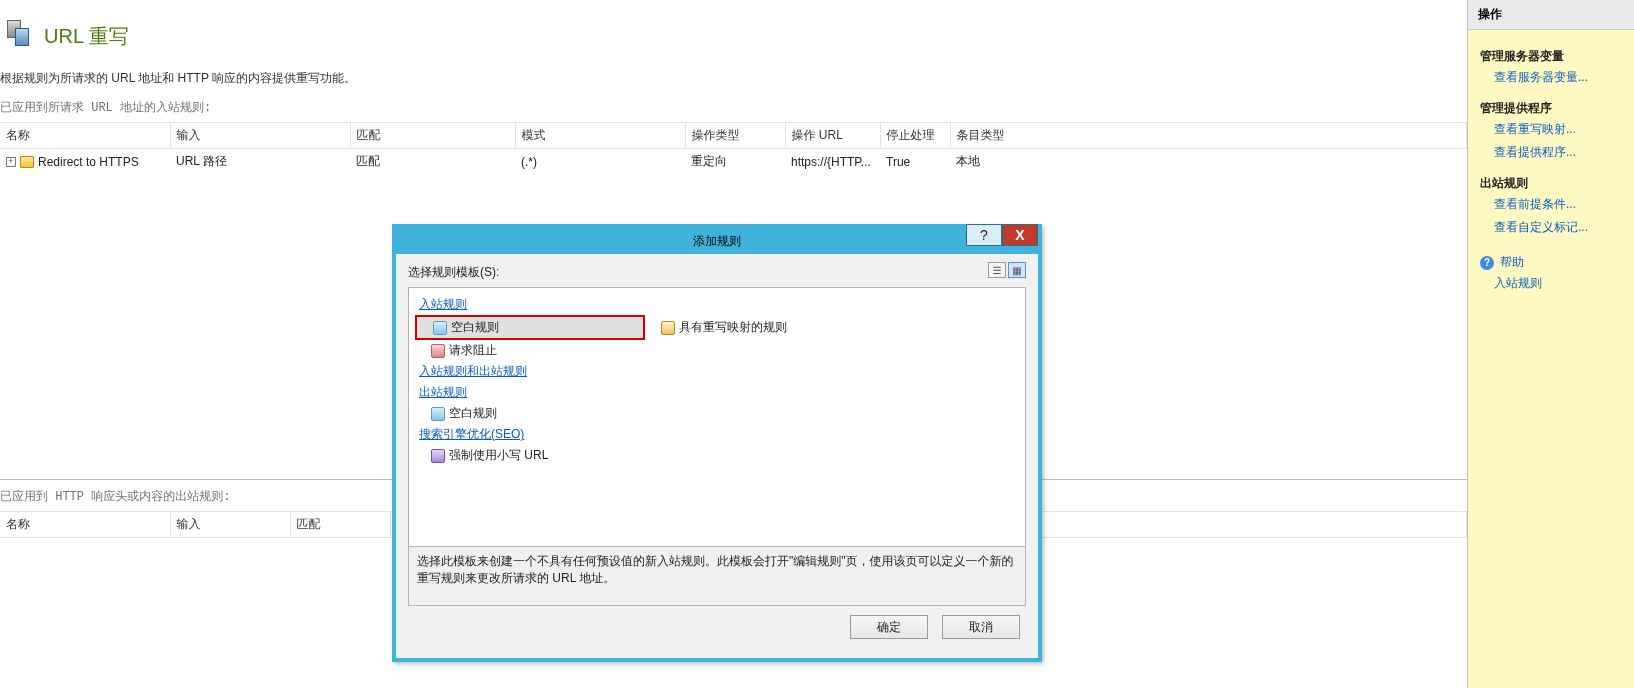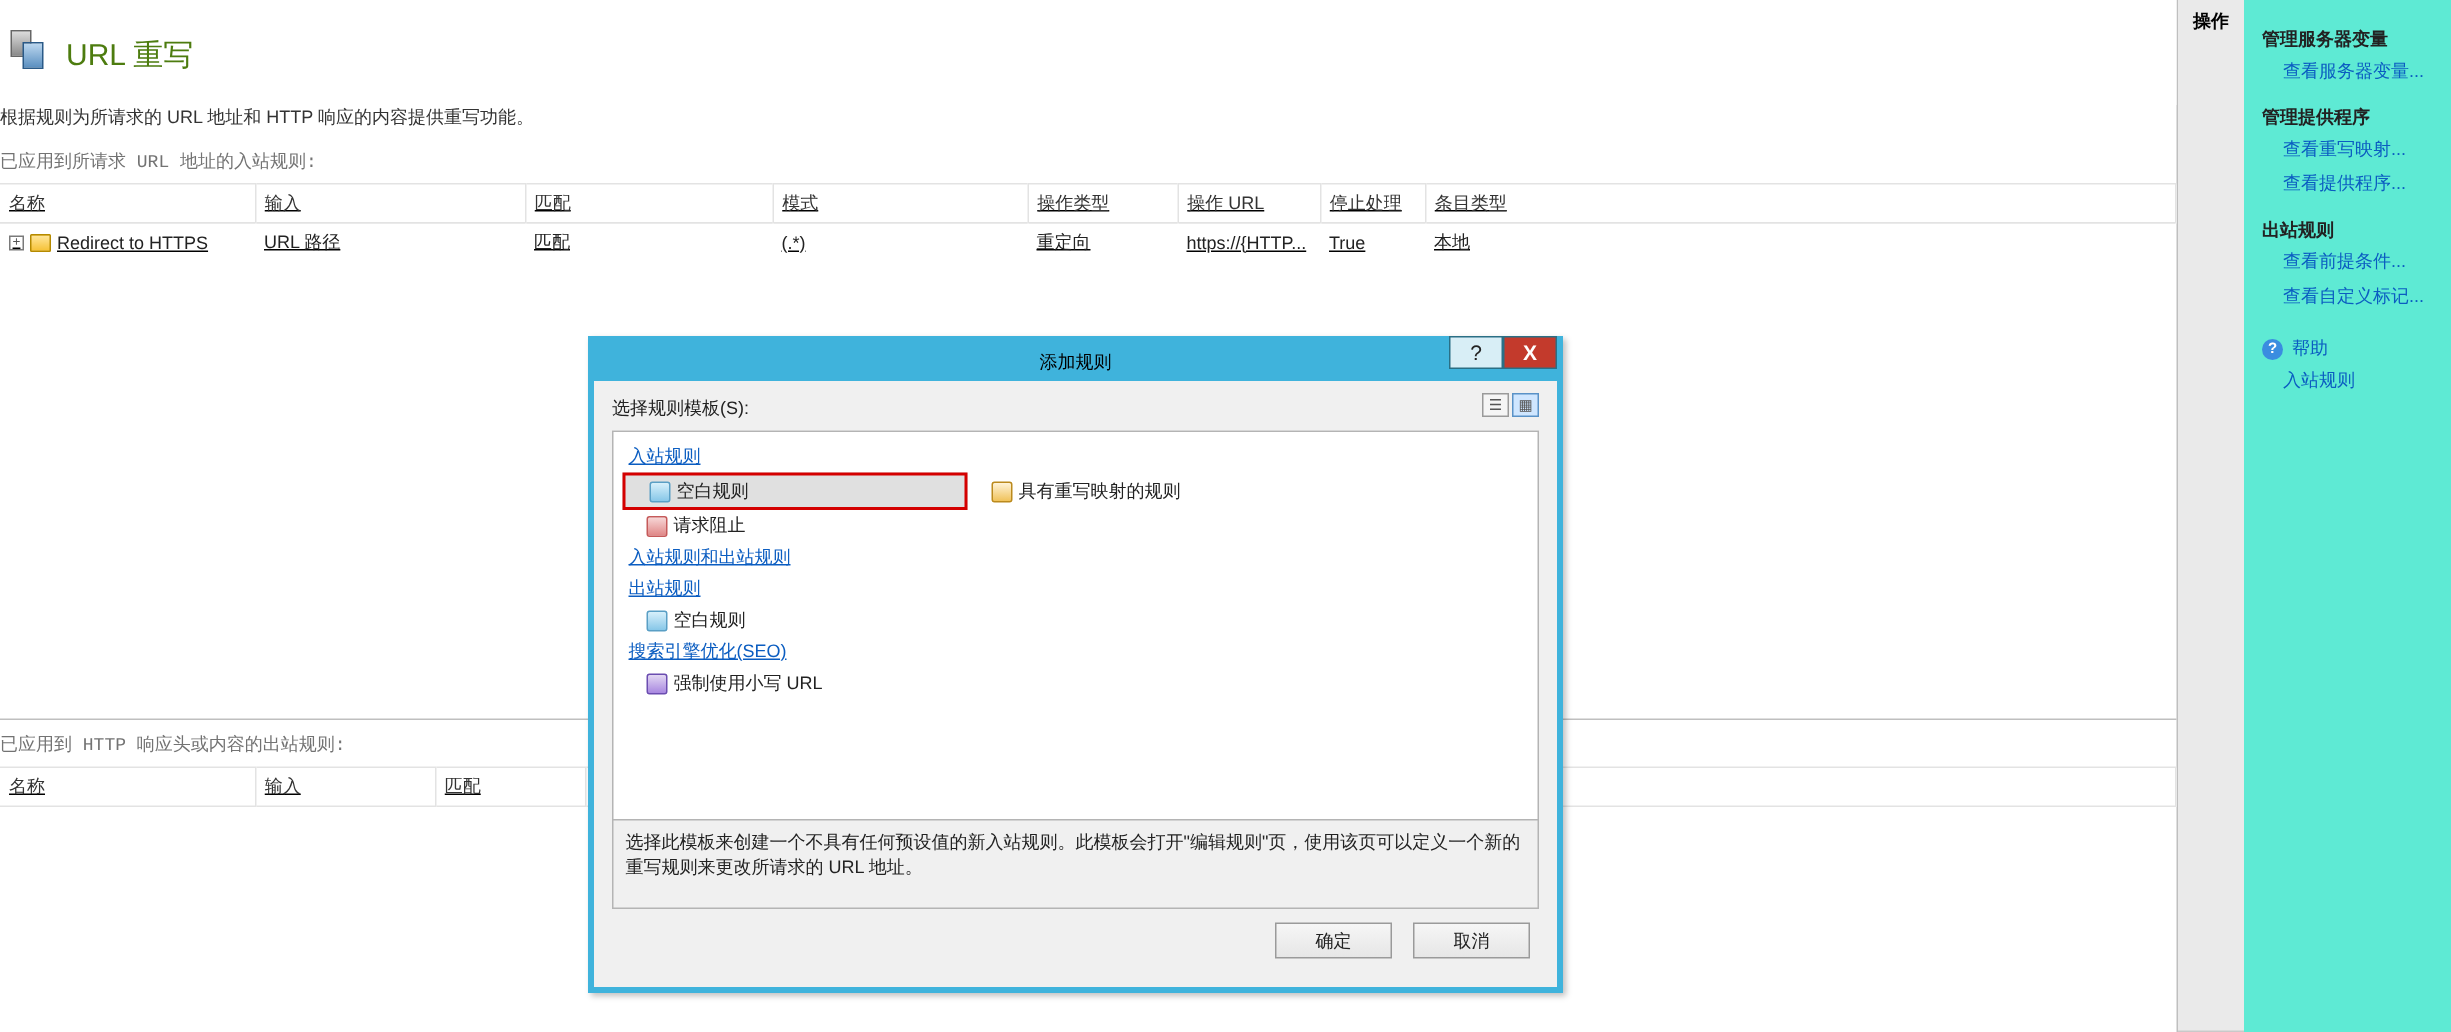--- a/index.html
+++ b/index.html
@@ -2,33 +2,33 @@
 <html><head>
 <meta charset="utf-8">
 <style>
 * { box-sizing: border-box; margin: 0; padding: 0; }
 html, body { width: 1634px; height: 688px; font-family: "Microsoft YaHei", "Segoe UI", Tahoma, sans-serif; font-size: 12px; background: #fff; overflow: hidden; color: #000; }
 a { color: #0b5dc1; text-decoration: none; cursor: pointer; }
 
 
 .root { position: absolute; inset: 0; display: flex; }
 .main-area { flex: 1 1 auto; display: flex; flex-direction: column; border-right: 1px solid #bfbfbf; min-width: 0; }
-.actions-pane { width: 182px; flex: none; background: #5eead4; display: flex; flex-direction: row; }
+.actions-pane { width: 166px; flex: none; background: #fef9c3; display: flex; flex-direction: column; }
 
 
 .page-header { display: flex; align-items: center; gap: 10px; padding: 16px 4px 14px 4px; background: #ffffff; }
 .page-header-icon { width: 30px; height: 40px; display: flex; align-items: center; justify-content: center; }
 .page-title { font-size: 20px; font-weight: 400; color: #4d7c0f; }
 
 
 .page-desc { padding: 0 4px 6px 0; color: #333; font-size: 12px; }
 .section-label { padding: 6px 4px 6px 0; color: #737373; font-size: 12px; font-family: Liberation Mono, monospace; }
 
 
-.rule-table { width: 100%; border-collapse: collapse; text-decoration: underline; }
+.rule-table { width: 100%; border-collapse: collapse; }
 .rule-table th { text-align: left; font-weight: 400; color: #333; padding: 4px 6px; border-right: 1px solid #e3e3e3; background: #fff; font-size: 12px; }
 .rule-table thead tr { border-top: 1px solid #e3e3e3; border-bottom: 1px solid #e3e3e3; }
 .rule-table td { padding: 4px 6px; font-size: 12px; color: #222; }
 .row-name { display: flex; align-items: center; gap: 4px; }
 .plusbox { width: 10px; height: 10px; border: 1px solid #7a7a7a; background: #fff; display: inline-flex; align-items: center; justify-content: center; font-size: 9px; line-height: 1; color: #555; }
 .folder-icon { width: 14px; height: 12px; background: linear-gradient(#ffe69a, #f6c237); border: 1px solid #b58a00; border-radius: 1px; display: inline-block; }
 
 
 .spacer { flex: 1 1 auto; }
 .bottom-block { border-top: 1px solid #bfbfbf; }

